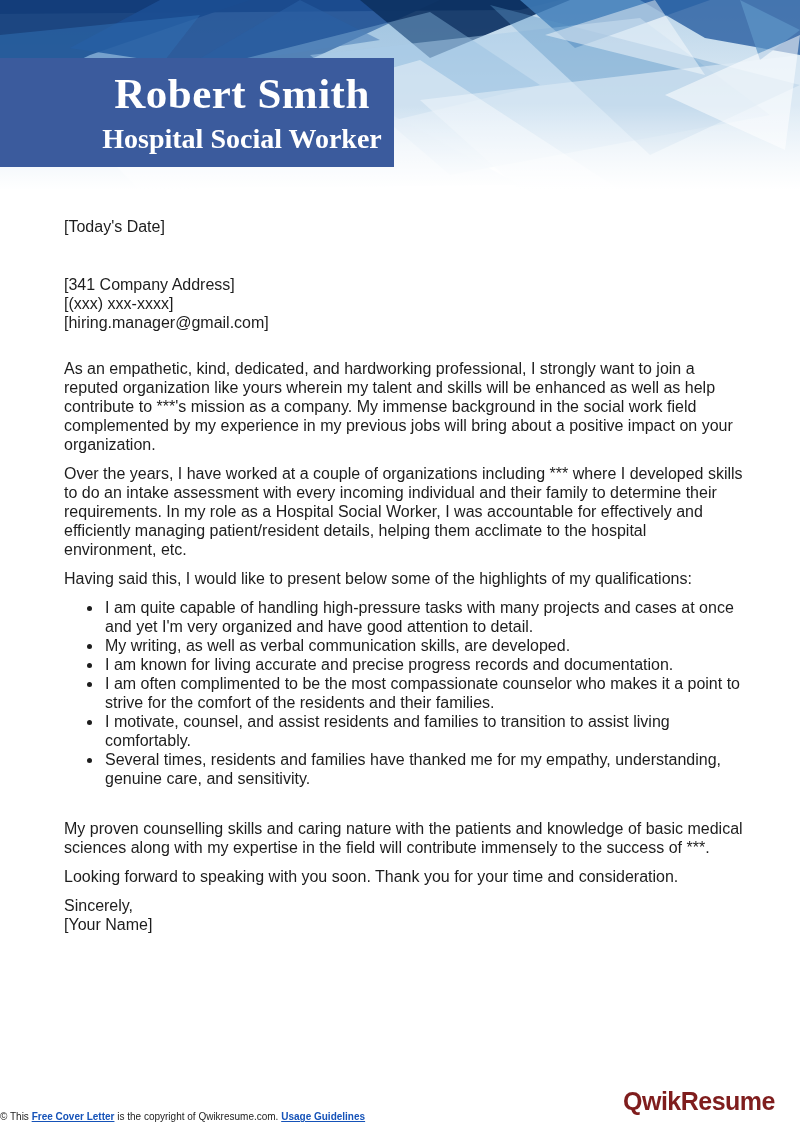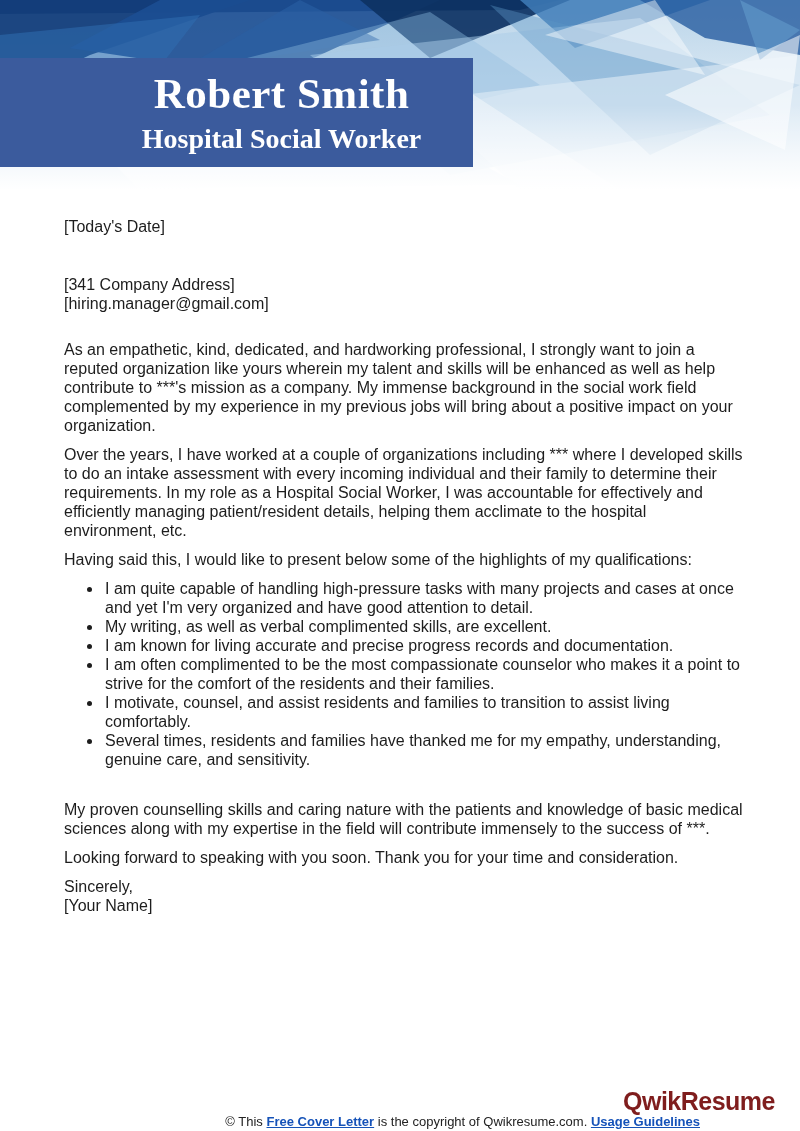--- a/index.html
+++ b/index.html
@@ -13,21 +13,21 @@
     color: #1d1d1d;
     overflow: hidden;
   }
 
   
   .header { position: relative; width: 800px; height: 190px; }
   .header svg { position: absolute; top: 0; left: 0; width: 800px; height: 190px; display: block; }
   .banner {
     position: absolute;
     top: 58px; left: 0;
-    width: 473px; height: 109px;
+    width: 394px; height: 109px;
     background: #3b5b9d;
     color: #ffffff;
     display: flex;
     flex-direction: column;
     justify-content: center;
     align-items: center;
     padding-left: 90px;
     font-family: "Liberation Serif", "DejaVu Serif", serif;
     text-align: center;
   }
@@ -47,22 +47,22 @@
   .address { margin-bottom: 27px; }
   ul.qualifications { margin: 0 0 31px 0; padding-left: 39px; }
   ul.qualifications li { margin: 0; padding-left: 2px; }
   p.sign { margin: 0; }
 
   
   .copyright {
     position: absolute;
     top: 1101px; left: 0;
     width: 700px;
-    text-align: right;
-    font-size: 13px;
+    text-align: left;
+    font-size: 10px;
     color: #222222;
   }
   .copyright a {
     color: #1552b8;
     font-weight: bold;
     text-decoration: underline;
     cursor: pointer;
   }
   .logo {
     position: absolute;
@@ -118,31 +118,32 @@
       <div class="name">Robert Smith</div>
       <div class="title">Hospital Social Worker</div>
     </div>
   </div>
 
   <div class="letter">
     <p class="date-line">[Today's Date]</p>
 
     <div class="address">
       <p>[341 Company Address]</p>
+      <p>[(xxx) xxx-xxxx]</p>
       <p>[hiring.manager@gmail.com]</p>
     </div>
 
 
     <p>As an empathetic, kind, dedicated, and hardworking professional, I strongly want to join a reputed organization like yours wherein my talent and skills will be enhanced as well as help contribute to ***'s mission as a company. My immense background in the social work field complemented by my experience in my previous jobs will bring about a positive impact on your organization.</p>
     <p>Over the years, I have worked at a couple of organizations including *** where I developed skills to do an intake assessment with every incoming individual and their family to determine their requirements. In my role as a Hospital Social Worker, I was accountable for effectively and efficiently managing patient/resident details, helping them acclimate to the hospital environment, etc.</p>
     <p>Having said this, I would like to present below some of the highlights of my qualifications:</p>
 
     <ul class="qualifications">
       <li>I am quite capable of handling high-pressure tasks with many projects and cases at once and yet I'm very organized and have good attention to detail.</li>
-      <li>My writing, as well as verbal complimented skills, are excellent.</li>
+      <li>My writing, as well as verbal communication skills, are developed.</li>
       <li>I am known for living accurate and precise progress records and documentation.</li>
       <li>I am often complimented to be the most compassionate counselor who makes it a point to strive for the comfort of the residents and their families.</li>
       <li>I motivate, counsel, and assist residents and families to transition to assist living comfortably.</li>
       <li>Several times, residents and families have thanked me for my empathy, understanding, genuine care, and sensitivity.</li>
     </ul>
 
     <p>My proven counselling skills and caring nature with the patients and knowledge of basic medical sciences along with my expertise in the field will contribute immensely to the success of ***.</p>
     <p>Looking forward to speaking with you soon. Thank you for your time and consideration.</p>
 
     <p class="sign">Sincerely,</p>

